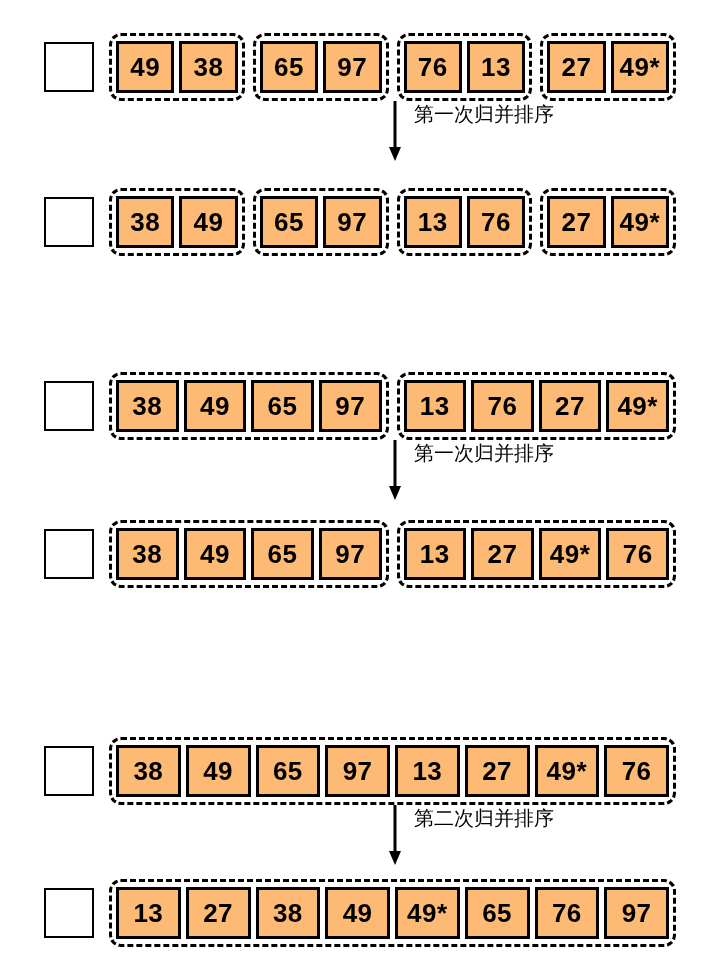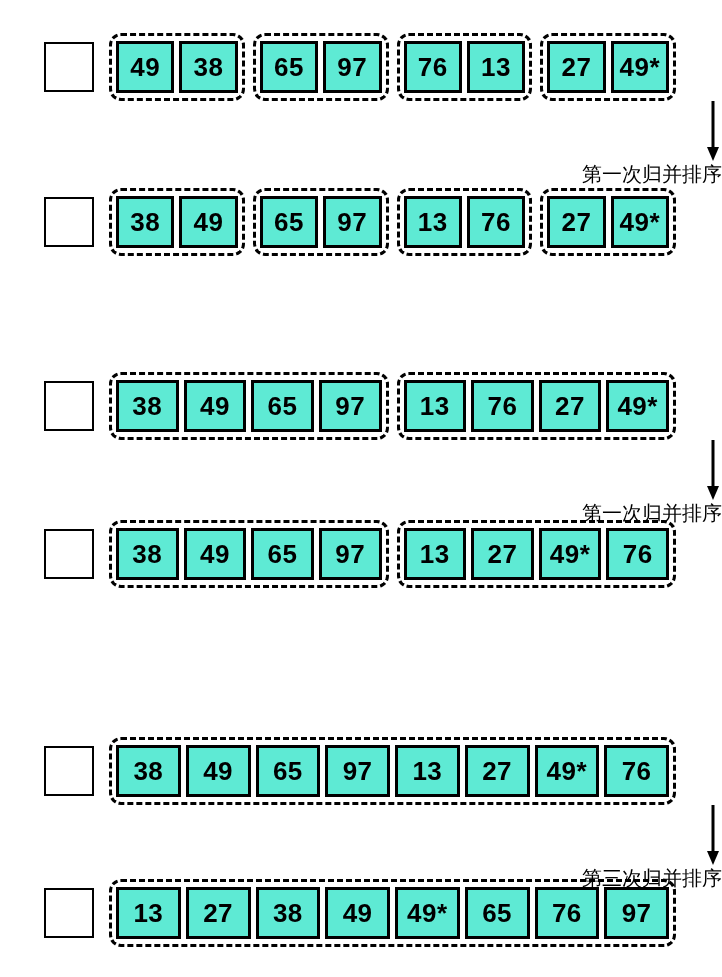--- a/index.html
+++ b/index.html
@@ -54,28 +54,28 @@
     flex: 1;
     height: 52px;
     border: 3px solid #000;
     box-sizing: border-box;
     display: flex;
     align-items: center;
     justify-content: center;
     font-weight: bold;
     font-size: 26px;
     letter-spacing: 0.5px;
-    background: #5eead4;
+    background: #fdba74;
     min-width: 0;
   }
   .arrow-zone {
     display: flex;
-    align-items: flex-end;
-    box-sizing: border-box;
-    flex-direction: column;
+    align-items: flex-start;
+    padding-left: 386px;
+    box-sizing: border-box;
   }
   .az1 { height: 87px; }
   .az2 { height: 80px; }
   .az3 { height: 74px; }
   .arrow-svg {
     flex: none;
     display: block;
   }
   .arrow-label {
     margin-left: 10px;
@@ -206,21 +206,21 @@
           <div class="cell">76</div>
         </div>
       </div>
     </div>
 
   <div class="arrow-zone az3">
     <svg class="arrow-svg" width="18" height="60" viewBox="0 0 18 60">
       <line x1="9" y1="0" x2="9" y2="48" stroke="#000" stroke-width="3"></line>
       <polygon points="3,46 15,46 9,60" fill="#000"></polygon>
     </svg>
-    <span class="arrow-label">第三次归并排序</span>
+    <span class="arrow-label">第二次归并排序</span>
   </div>
 
   <div class="row">
       <div class="empty-cell"></div>
       <div class="groups">
         <div class="group">
           <div class="cell">13</div>
           <div class="cell">27</div>
           <div class="cell">38</div>
           <div class="cell">49</div>

